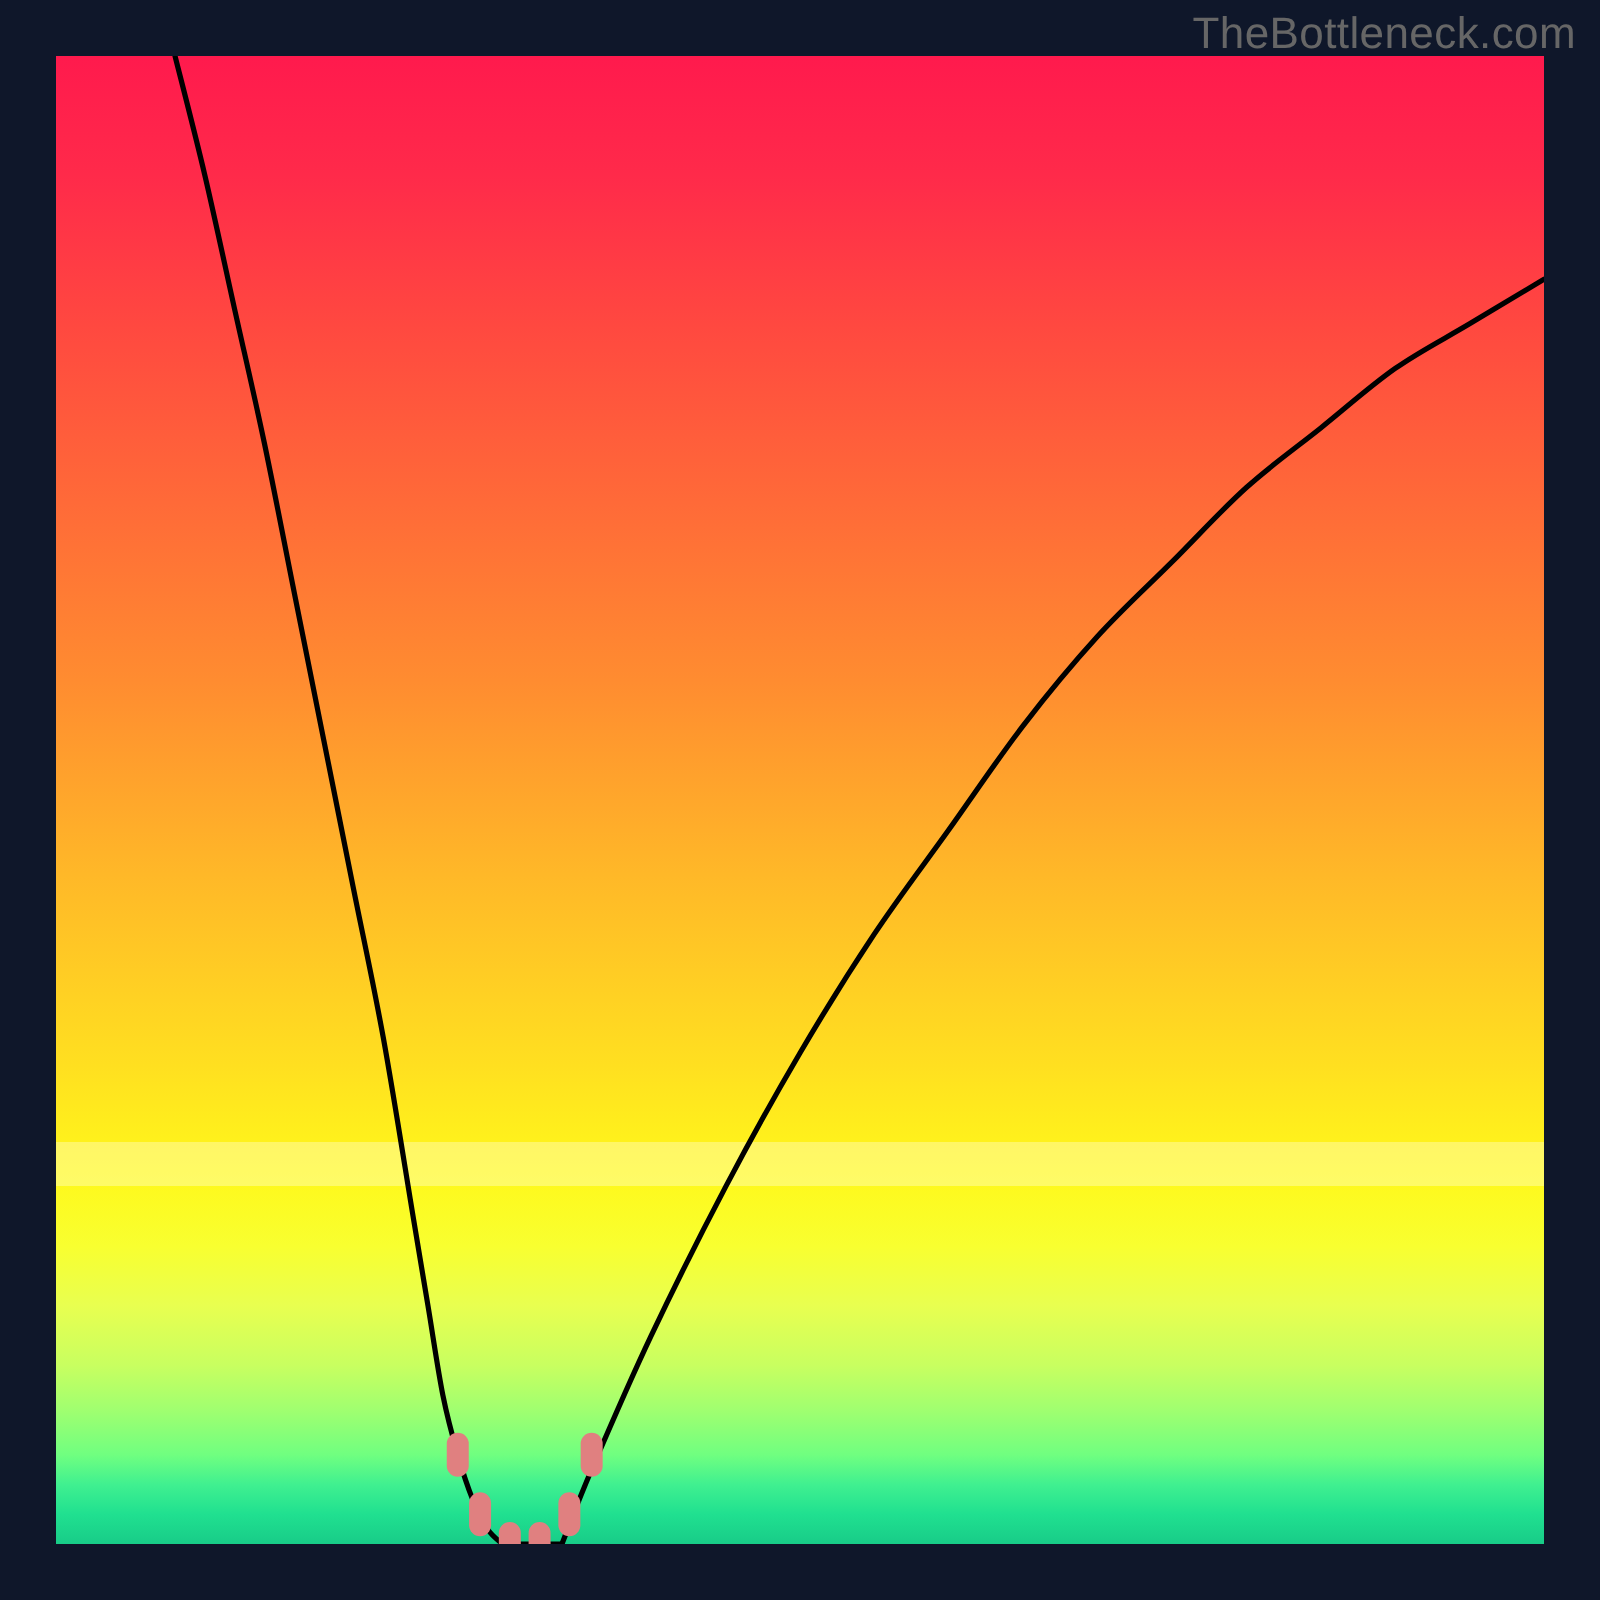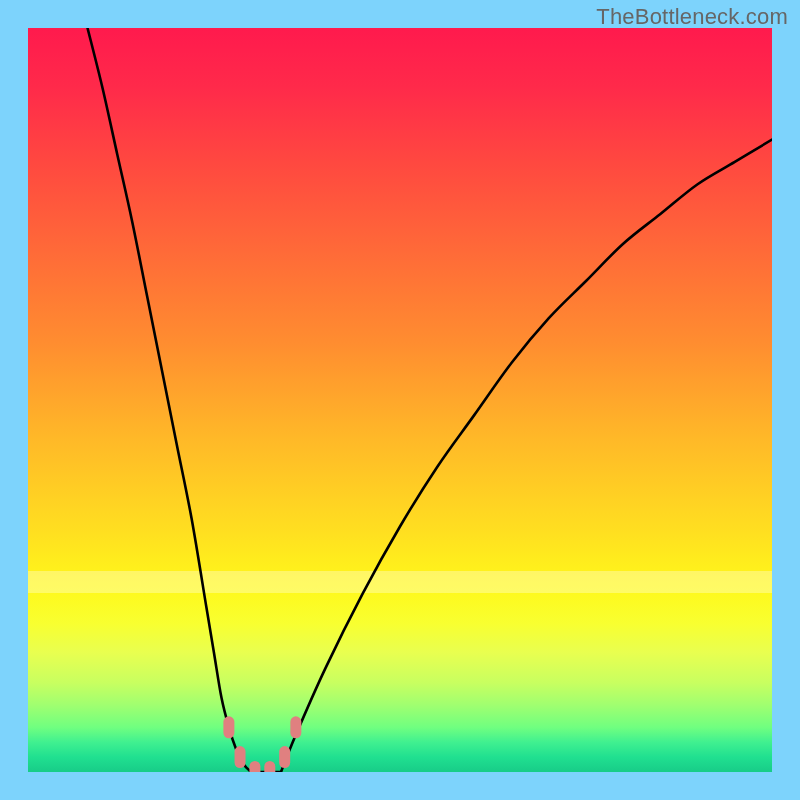--- a/index.html
+++ b/index.html
@@ -6,21 +6,21 @@
     margin: 0;
     padding: 0;
     width: 800px;
     height: 800px;
     overflow: hidden;
     font-family: Arial, Helvetica, sans-serif;
   }
   .frame {
     width: 800px;
     height: 800px;
-    background: #7dd3fc;
+    background: #0f172a;
     position: relative;
     box-sizing: border-box;
   }
   .plot-area {
     position: absolute;
     left: 28px;
     top: 28px;
     width: 744px;
     height: 744px;
     overflow: hidden;

